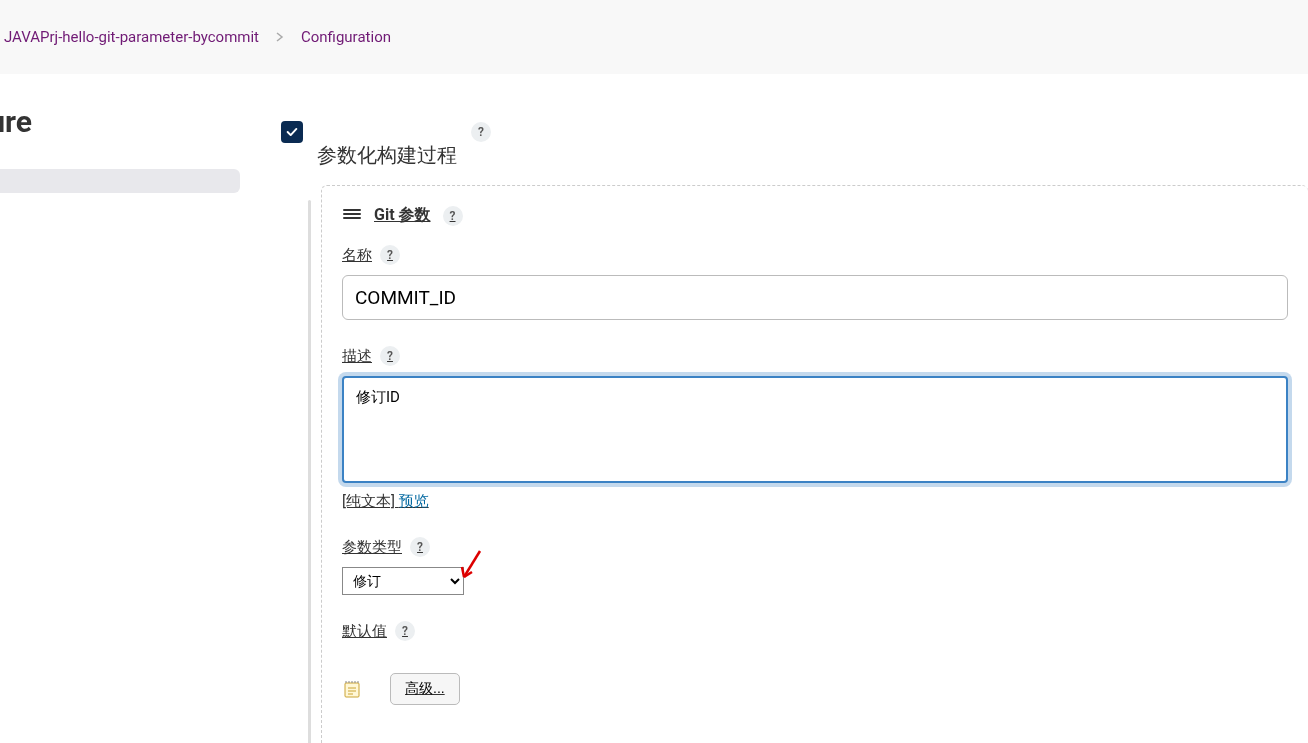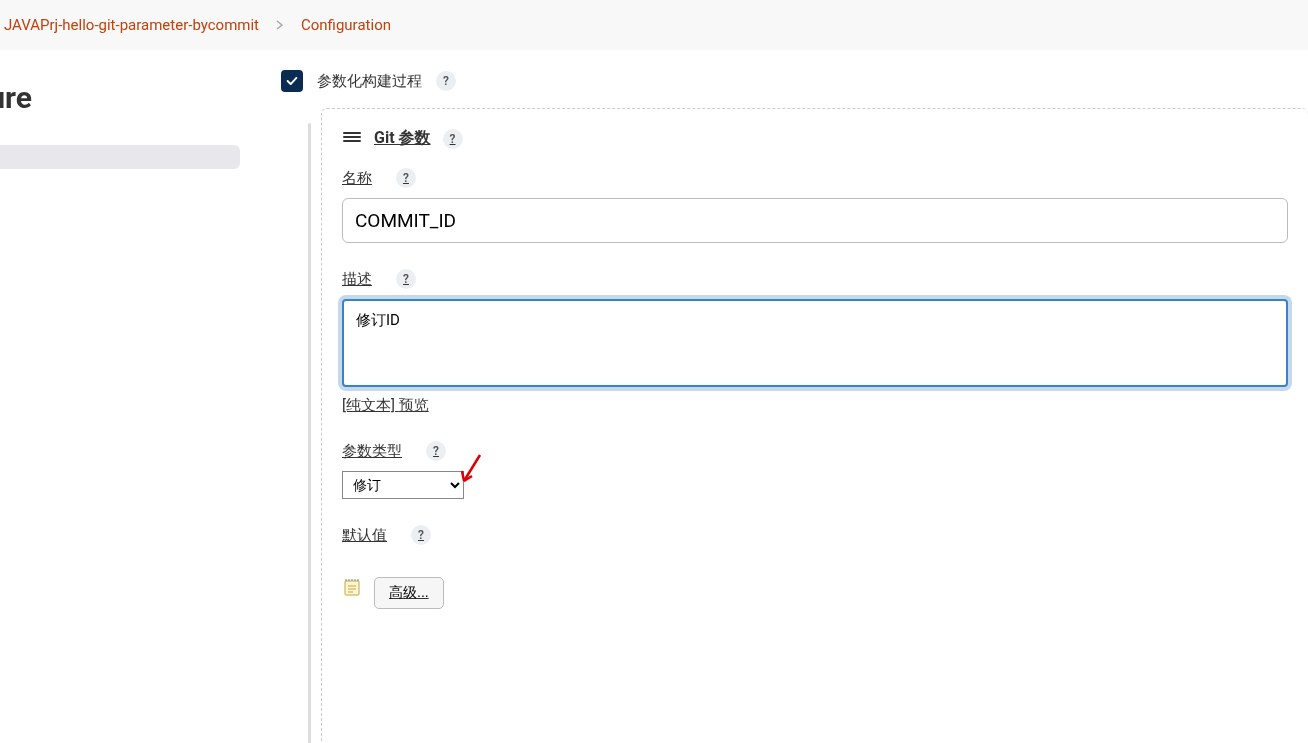--- a/index.html
+++ b/index.html
@@ -5,26 +5,26 @@
     * { box-sizing: border-box; margin: 0; padding: 0; }
     body {
       font-family: -apple-system, BlinkMacSystemFont, "Segoe UI", Roboto, sans-serif;
       font-size: 14px;
       color: #333;
       background: #fff;
       overflow: hidden;
     }
     .breadcrumb-bar {
       background: #f8f8f8;
-      padding: 16px 0;
+      padding: 28px 0;
       display: flex;
       align-items: center;
       gap: 12px;
       font-size: 15px;
-      color: #c2410c;
+      color: #701a75;
     }
     .breadcrumb-item { padding: 0 4px; }
     .breadcrumb-sep { color: #aaa; }
     .layout {
       display: flex;
       height: calc(100vh - 48px);
     }
     .sidebar {
       width: 247px;
       flex-shrink: 0;
@@ -64,21 +64,21 @@
       margin-bottom: 16px;
     }
     .checkbox {
       width: 22px; height: 22px;
       background: #0a2b52;
       border-radius: 4px;
       display: flex; align-items: center; justify-content: center;
       color: #fff;
     }
     .checkbox svg { width: 14px; height: 14px; }
-    .section-label { font-size: 15px; }
+    .section-label { font-size: 20px; margin-top: 48px; }
     .help {
       display: inline-flex;
       width: 20px; height: 20px;
       border-radius: 50%;
       background: #eceff1;
       color: #555;
       align-items: center; justify-content: center;
       font-size: 12px;
       font-weight: 600;
       cursor: pointer;
@@ -101,60 +101,60 @@
       background: #ddd;
       border-radius: 2px;
     }
     .param-header {
       display: flex; align-items: center; gap: 12px;
       padding: 18px 20px 8px 20px;
     }
     .drag-handle svg { width: 20px; height: 20px; }
     .param-header-title { font-size: 16px; font-weight: 700; }
     .field-group { padding: 10px 20px 16px 20px; }
-    .field-label-row { display: flex; align-items: center; gap: 24px; margin-bottom: 10px; }
+    .field-label-row { display: flex; align-items: center; gap: 8px; margin-bottom: 10px; }
     .field-label { font-size: 15px; }
     .text-input {
       width: 100%;
       padding: 10px 12px;
       border: 1px solid #bbb;
       border-radius: 6px;
       font-size: 19px;
       font-family: inherit;
       outline: none;
     }
     .textarea {
       width: 100%;
       padding: 10px 12px;
       border: 2px solid #3b82c4;
       border-radius: 4px;
       box-shadow: 0 0 0 4px rgba(59,130,196,0.3);
       font-size: 15px;
       font-family: inherit;
       outline: none;
-      height: 88px;
+      height: 107px;
       resize: none;
     }
     .hint-row { margin-top: 6px; font-size: 15px; }
-    .hint-row a { color: #404040; text-decoration: none; }
+    .hint-row a { color: #0369a1; text-decoration: none; }
     .select-input {
       padding: 4px 6px;
       border: 1px solid #888;
       font-size: 14px;
       width: 122px;
       background: #fff;
     }
     .select-wrap { position: relative; display: inline-block; }
     .red-arrow {
       position: absolute;
       left: 118px; top: -18px;
       width: 22px; height: 34px;
       pointer-events: none;
     }
-    .button-row { display: flex; gap: 12px; padding: 6px 20px; }
+    .button-row { display: flex; align-items: center; gap: 28px; padding: 6px 20px; }
     .note-icon {
       width: 20px; height: 20px;
       display:inline-block;
     }
     .adv-btn {
       padding: 6px 14px;
       border: 1px solid #bbb;
       background: #f6f6f6;
       border-radius: 5px;
       font-size: 14px;

